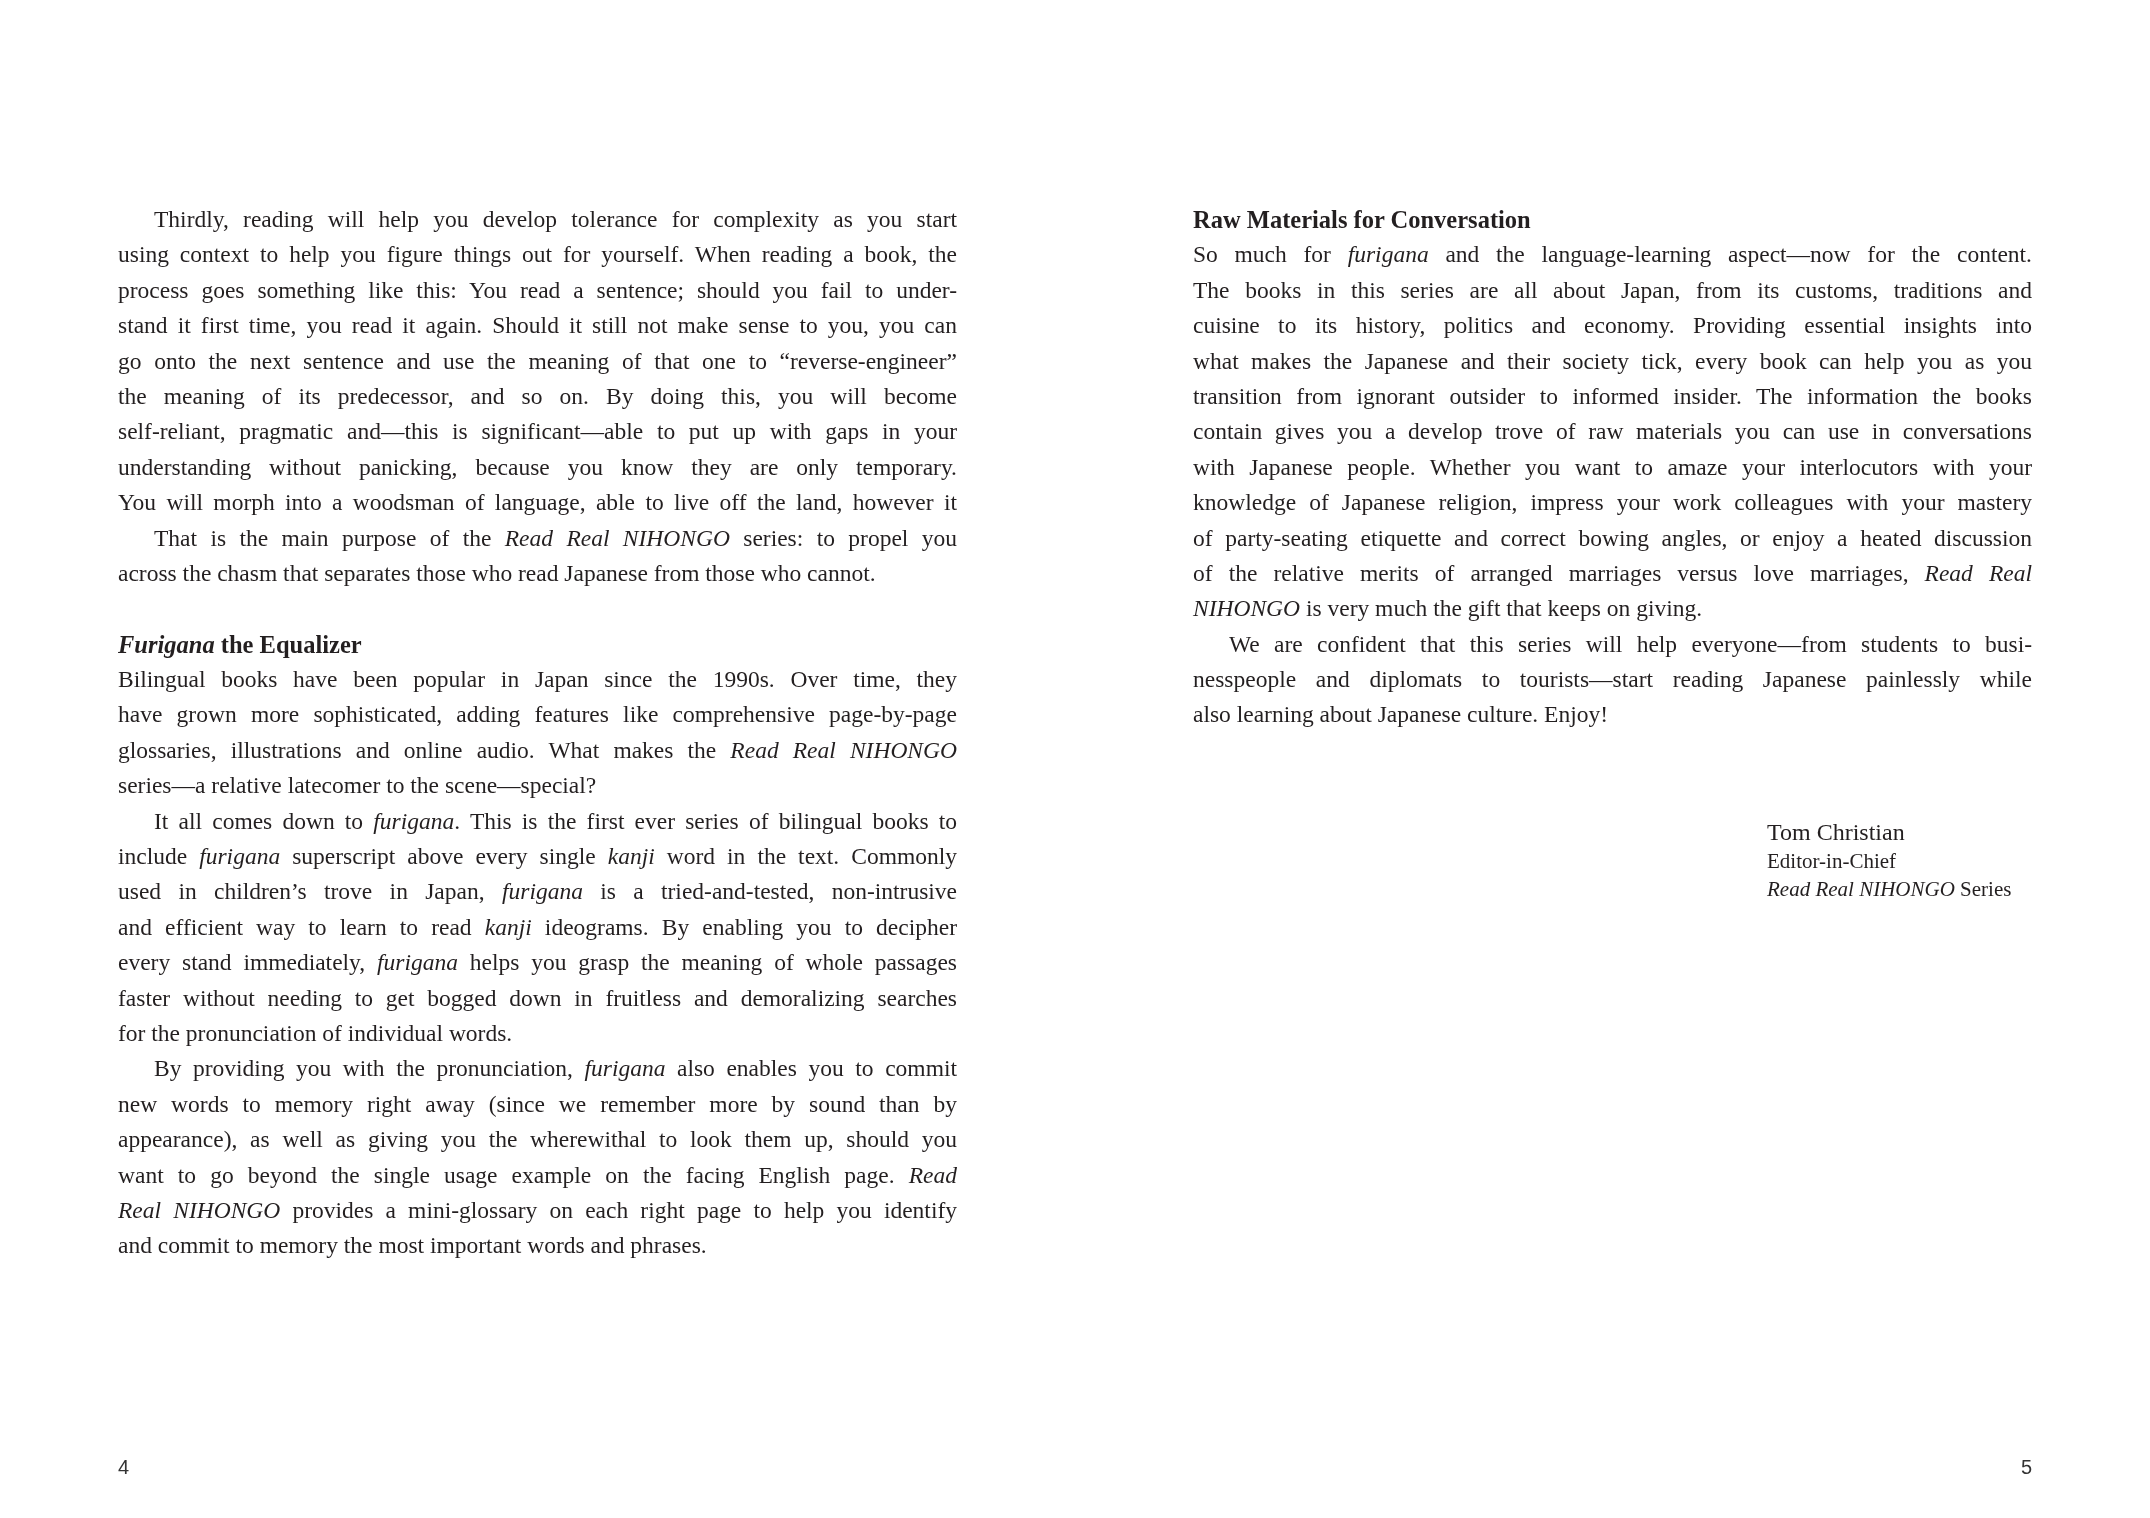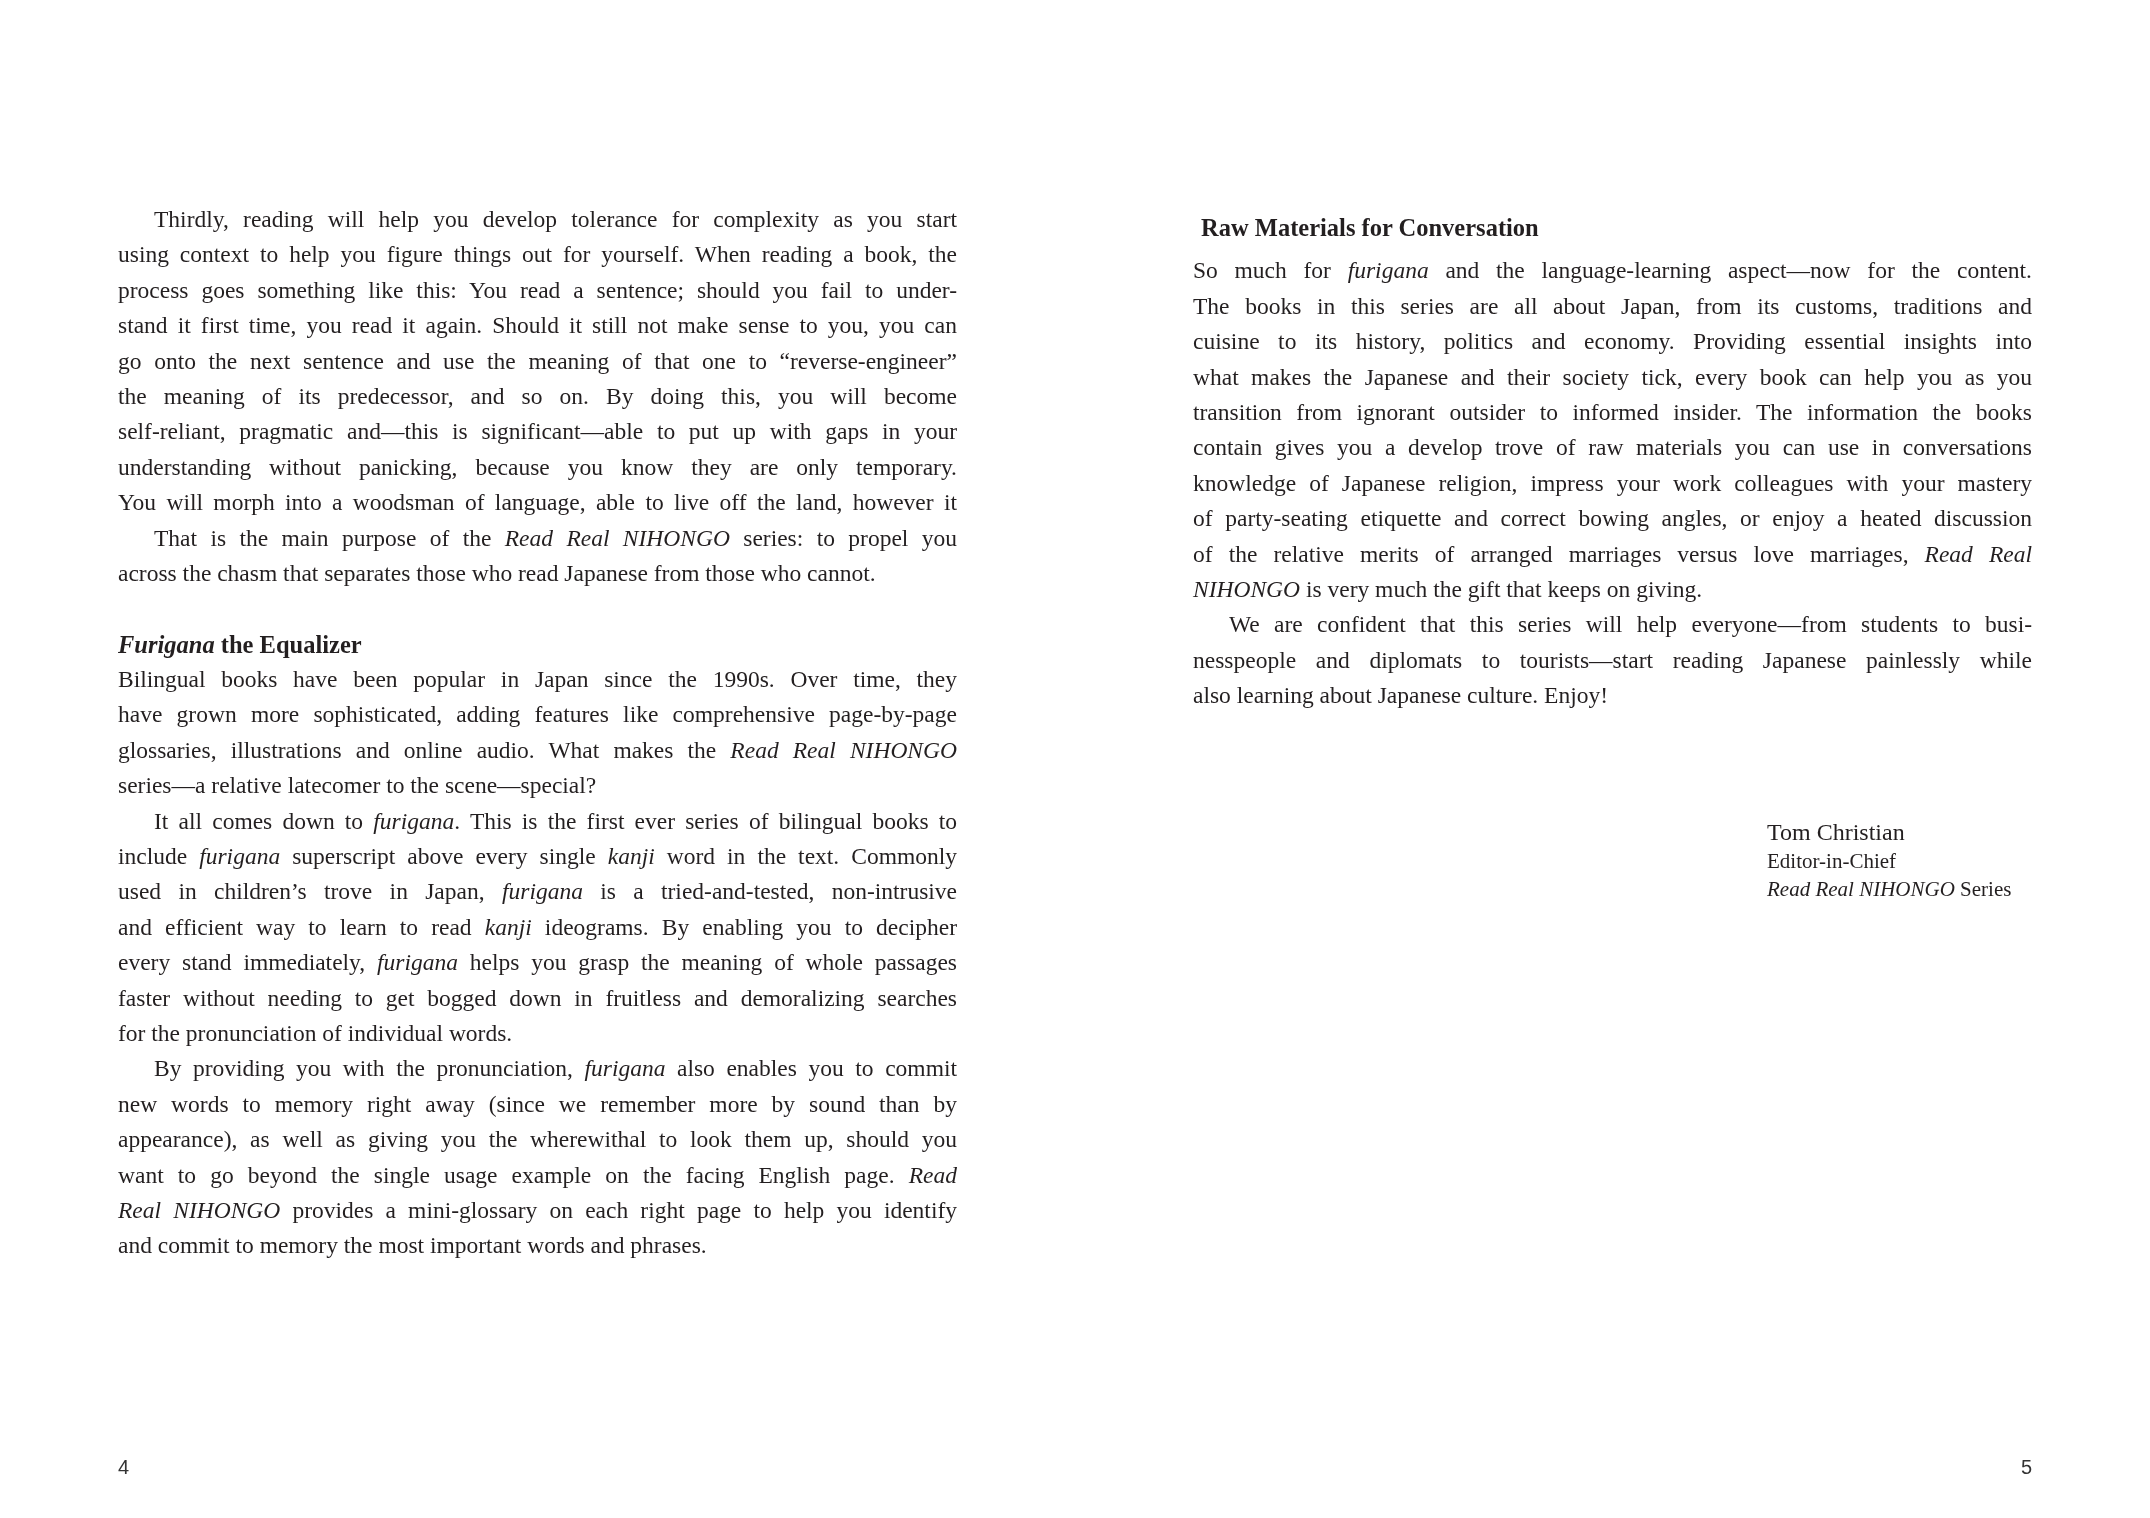--- a/index.html
+++ b/index.html
@@ -63,28 +63,29 @@
       <span class="line"><span>want to go beyond the single usage example on the facing English page. </span><i>Read</i></span>
       <span class="line"><i>Real NIHONGO</i><span> provides a mini-glossary on each right page to help you identify</span></span>
       <span class="line last">and commit to memory the most important words and phrases.</span>
     </div>
   </div>
   <div class="pnum" style="left:118px;">4</div>
 </div>
 
 <div class="page" id="right" style="left:1075px;">
   <div class="col" style="left:118px;">
-    <h2 class="h" style="margin:8px;">Raw Materials for Conversation</h2>
+    <h2 class="h" style="margin:0;">Raw Materials for Conversation</h2>
     <div>
       <span class="line"><span>So much for </span><i>furigana</i><span> and the language-learning aspect—now for the content.</span></span>
       <span class="line">The books in this series are all about Japan, from its customs, traditions and</span>
       <span class="line">cuisine to its history, politics and economy. Providing essential insights into</span>
       <span class="line">what makes the Japanese and their society tick, every book can help you as you</span>
       <span class="line">transition from ignorant outsider to informed insider. The information the books</span>
       <span class="line">contain gives you a develop trove of raw materials you can use in conversations</span>
+      <span class="line">with Japanese people. Whether you want to amaze your interlocutors with your</span>
       <span class="line">knowledge of Japanese religion, impress your work colleagues with your mastery</span>
       <span class="line">of party-seating etiquette and correct bowing angles, or enjoy a heated discussion</span>
       <span class="line"><span>of the relative merits of arranged marriages versus love marriages, </span><i>Read Real</i></span>
       <span class="line last"><i>NIHONGO</i><span> is very much the gift that keeps on giving.</span></span>
     </div>
     <div>
       <span class="line indent">We are confident that this series will help everyone—from students to busi-</span>
       <span class="line">nesspeople and diplomats to tourists—start reading Japanese painlessly while</span>
       <span class="line last">also learning about Japanese culture. Enjoy!</span>
     </div>

